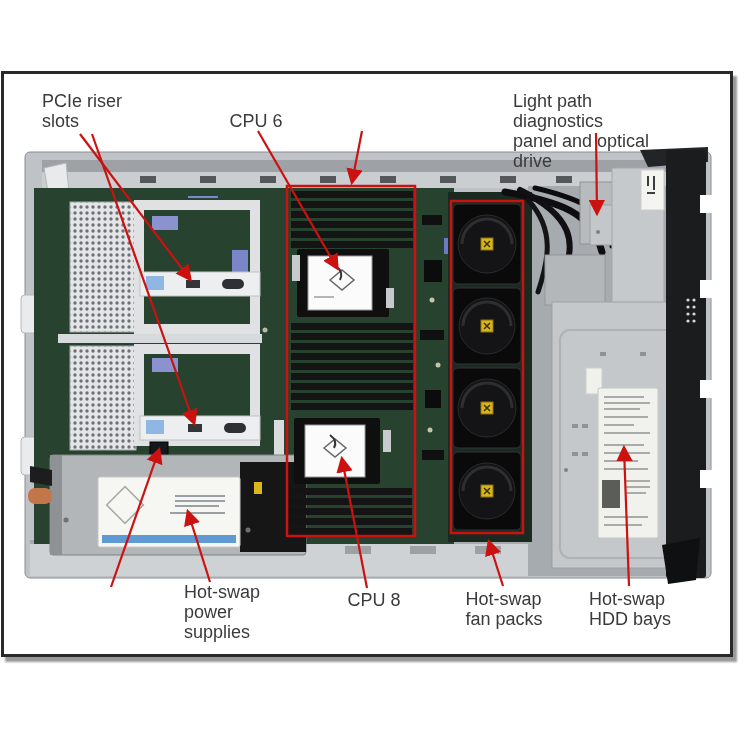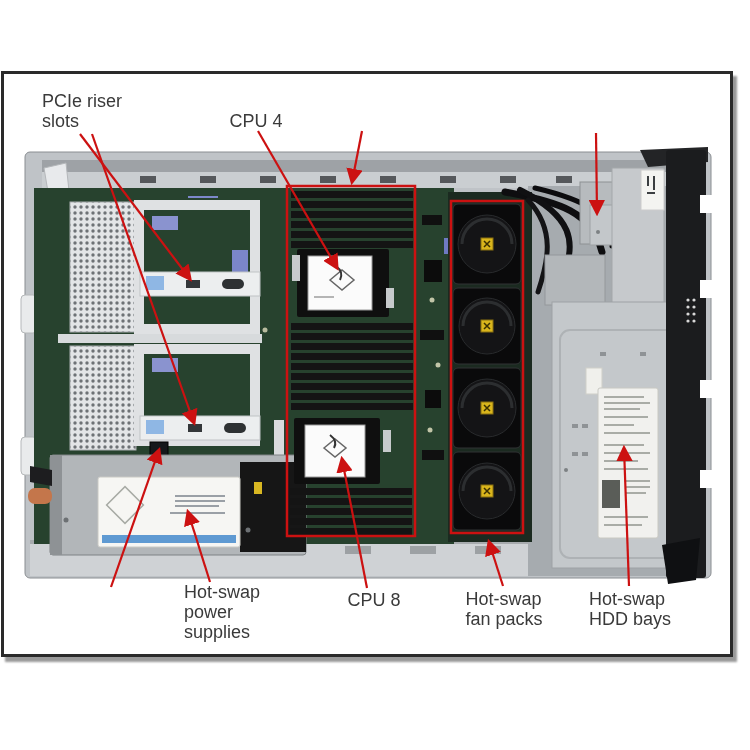--- a/index.html
+++ b/index.html
@@ -302,21 +302,23 @@
       <line x1="111" y1="587" x2="159" y2="450" marker-end="url(#ah)"></line>
       <line x1="210" y1="582" x2="188" y2="512" marker-end="url(#ah)"></line>
       <line x1="367" y1="588" x2="342" y2="459" marker-end="url(#ah)"></line>
       <line x1="503" y1="586" x2="489" y2="542" marker-end="url(#ah)"></line>
       <line x1="629" y1="586" x2="624" y2="448" marker-end="url(#ah)"></line>
     </g>
   </svg>
 
   <div class="callout" style="left:82px;top:91px">PCIe riser
 slots</div>
-  <div class="callout" style="left:256px;top:111px">CPU 4</div>
+  <div class="callout" style="left:256px;top:111px">CPU 6</div>
+  <div class="callout" style="left:592px;top:91px">Light path diagnostics
+panel and optical drive</div>
   <div class="callout" style="left:222px;top:582px">Hot-swap
 power
 supplies</div>
   <div class="callout" style="left:374px;top:590px">CPU 8</div>
   <div class="callout" style="left:504px;top:589px">Hot-swap
 fan packs</div>
   <div class="callout" style="left:630px;top:589px">Hot-swap
 HDD bays</div>
 
 </div>

